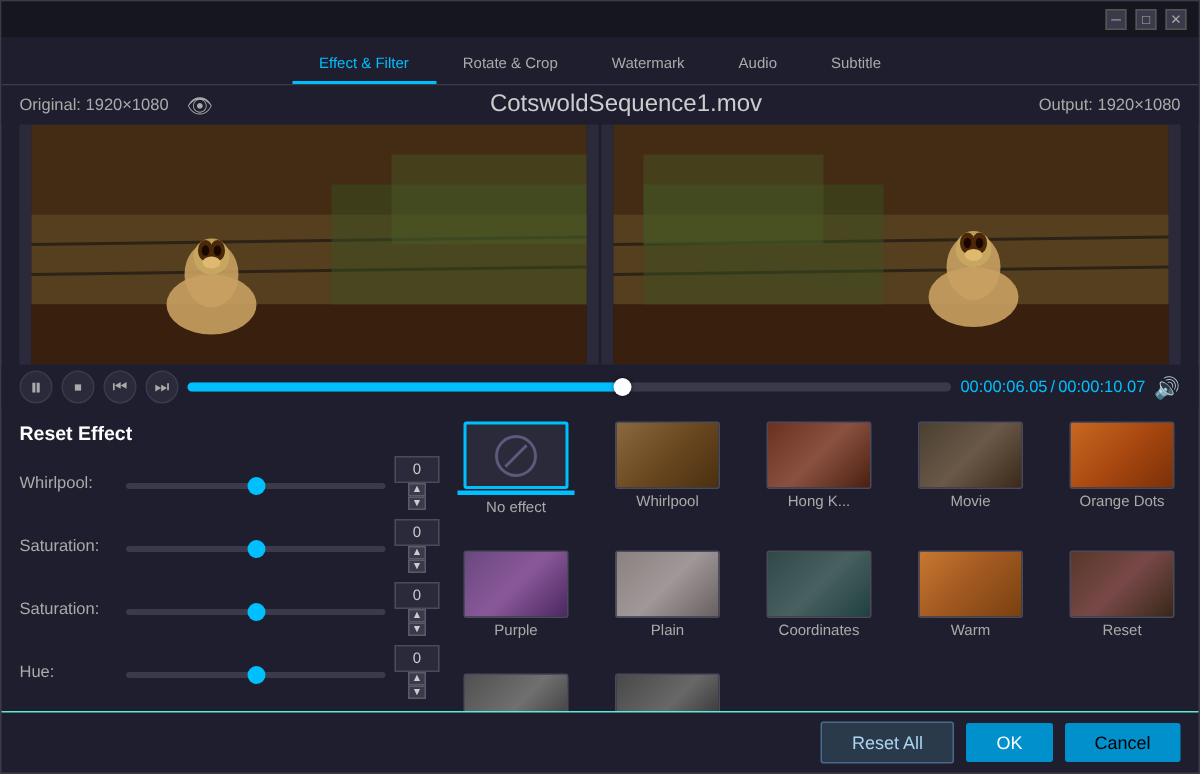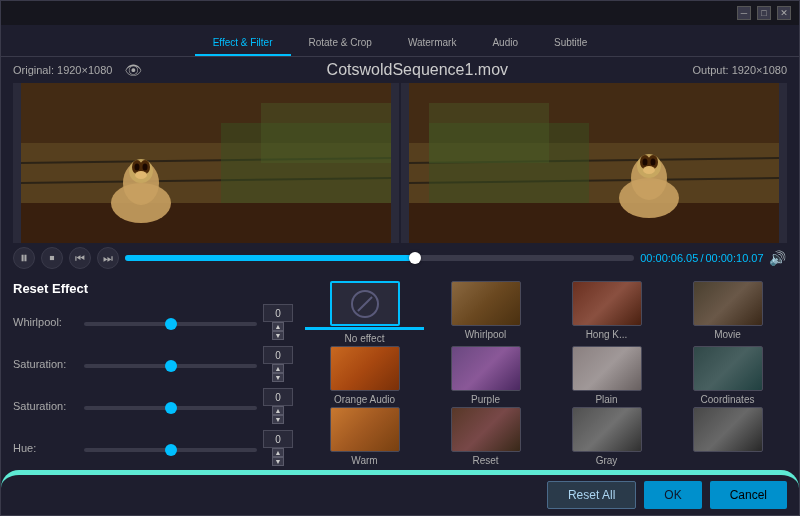--- a/index.html
+++ b/index.html
@@ -252,22 +252,22 @@
       justify-content: center;
       cursor: pointer;
       line-height: 1;
     }
     
     .filters-panel {
       flex: 1;
     }
     .filters-grid {
       display: grid;
-      grid-template-columns: repeat(4, 1fr);
-      gap: 2px;
+      grid-template-columns: repeat(5, 1fr);
+      gap: 23px;
     }
     .filter-item {
       display: flex;
       flex-direction: column;
       align-items: center;
       gap: 3px;
       cursor: pointer;
     }
     .filter-thumb {
       width: 70px;
@@ -317,41 +317,41 @@
     .filter-coordinates { background: linear-gradient(135deg, #304848 0%, #486060 50%, #204040 100%); }
     .filter-warm { background: linear-gradient(135deg, #c87830 0%, #a05820 50%, #784010 100%); }
     .filter-stars { background: linear-gradient(135deg, #203050 0%, #304870 50%, #102030 100%); }
     .filter-modern { background: linear-gradient(135deg, #583828 0%, #784848 50%, #382818 100%); }
     .filter-gray { background: linear-gradient(135deg, #505050 0%, #707070 50%, #303030 100%); }
     .filter-pixelate { background: linear-gradient(135deg, #484848 0%, #686868 50%, #282828 100%); }
     
     .bottom-bar {
       display: flex;
       justify-content: flex-end;
+      align-items: center;
       padding: 6px 12px;
       gap: 8px;
-      border-top: 5px solid #5eead4;
+      border-top: 1px solid #5eead4;
       flex-shrink: 0;
-      border-radius: 18px;
     }
     .bottom-btn {
       padding: 6px 20px;
       font-size: 12px;
       border-radius: 2px;
       cursor: pointer;
       border: none;
     }
     .btn-reset-all {
       background: #2a3a4a;
       border: 1px solid #4a6a8a;
       color: #aad4f0;
     }
     .btn-ok {
       background: #0090cc;
-      color: #0f172a;
+      color: #ffffff;
     }
     .btn-cancel {
       background: #0090cc;
       color: #000000;
     }
     
     .video-frame-svg {
       position: absolute;
       top: 0; left: 0; right: 0; bottom: 0;
       width: 100%; height: 100%;
@@ -540,21 +540,21 @@
           <span class="filter-name">Hong K...</span>
         </div>
 
         <div class="filter-item">
           <div class="filter-thumb filter-movie"></div>
           <span class="filter-name">Movie</span>
         </div>
 
         <div class="filter-item">
           <div class="filter-thumb filter-orangedots"></div>
-          <span class="filter-name">Orange Audio</span>
+          <span class="filter-name">Orange Dots</span>
         </div>
 
         <div class="filter-item">
           <div class="filter-thumb filter-purple"></div>
           <span class="filter-name">Purple</span>
         </div>
 
         <div class="filter-item">
           <div class="filter-thumb filter-plain"></div>
           <span class="filter-name">Plain</span>

